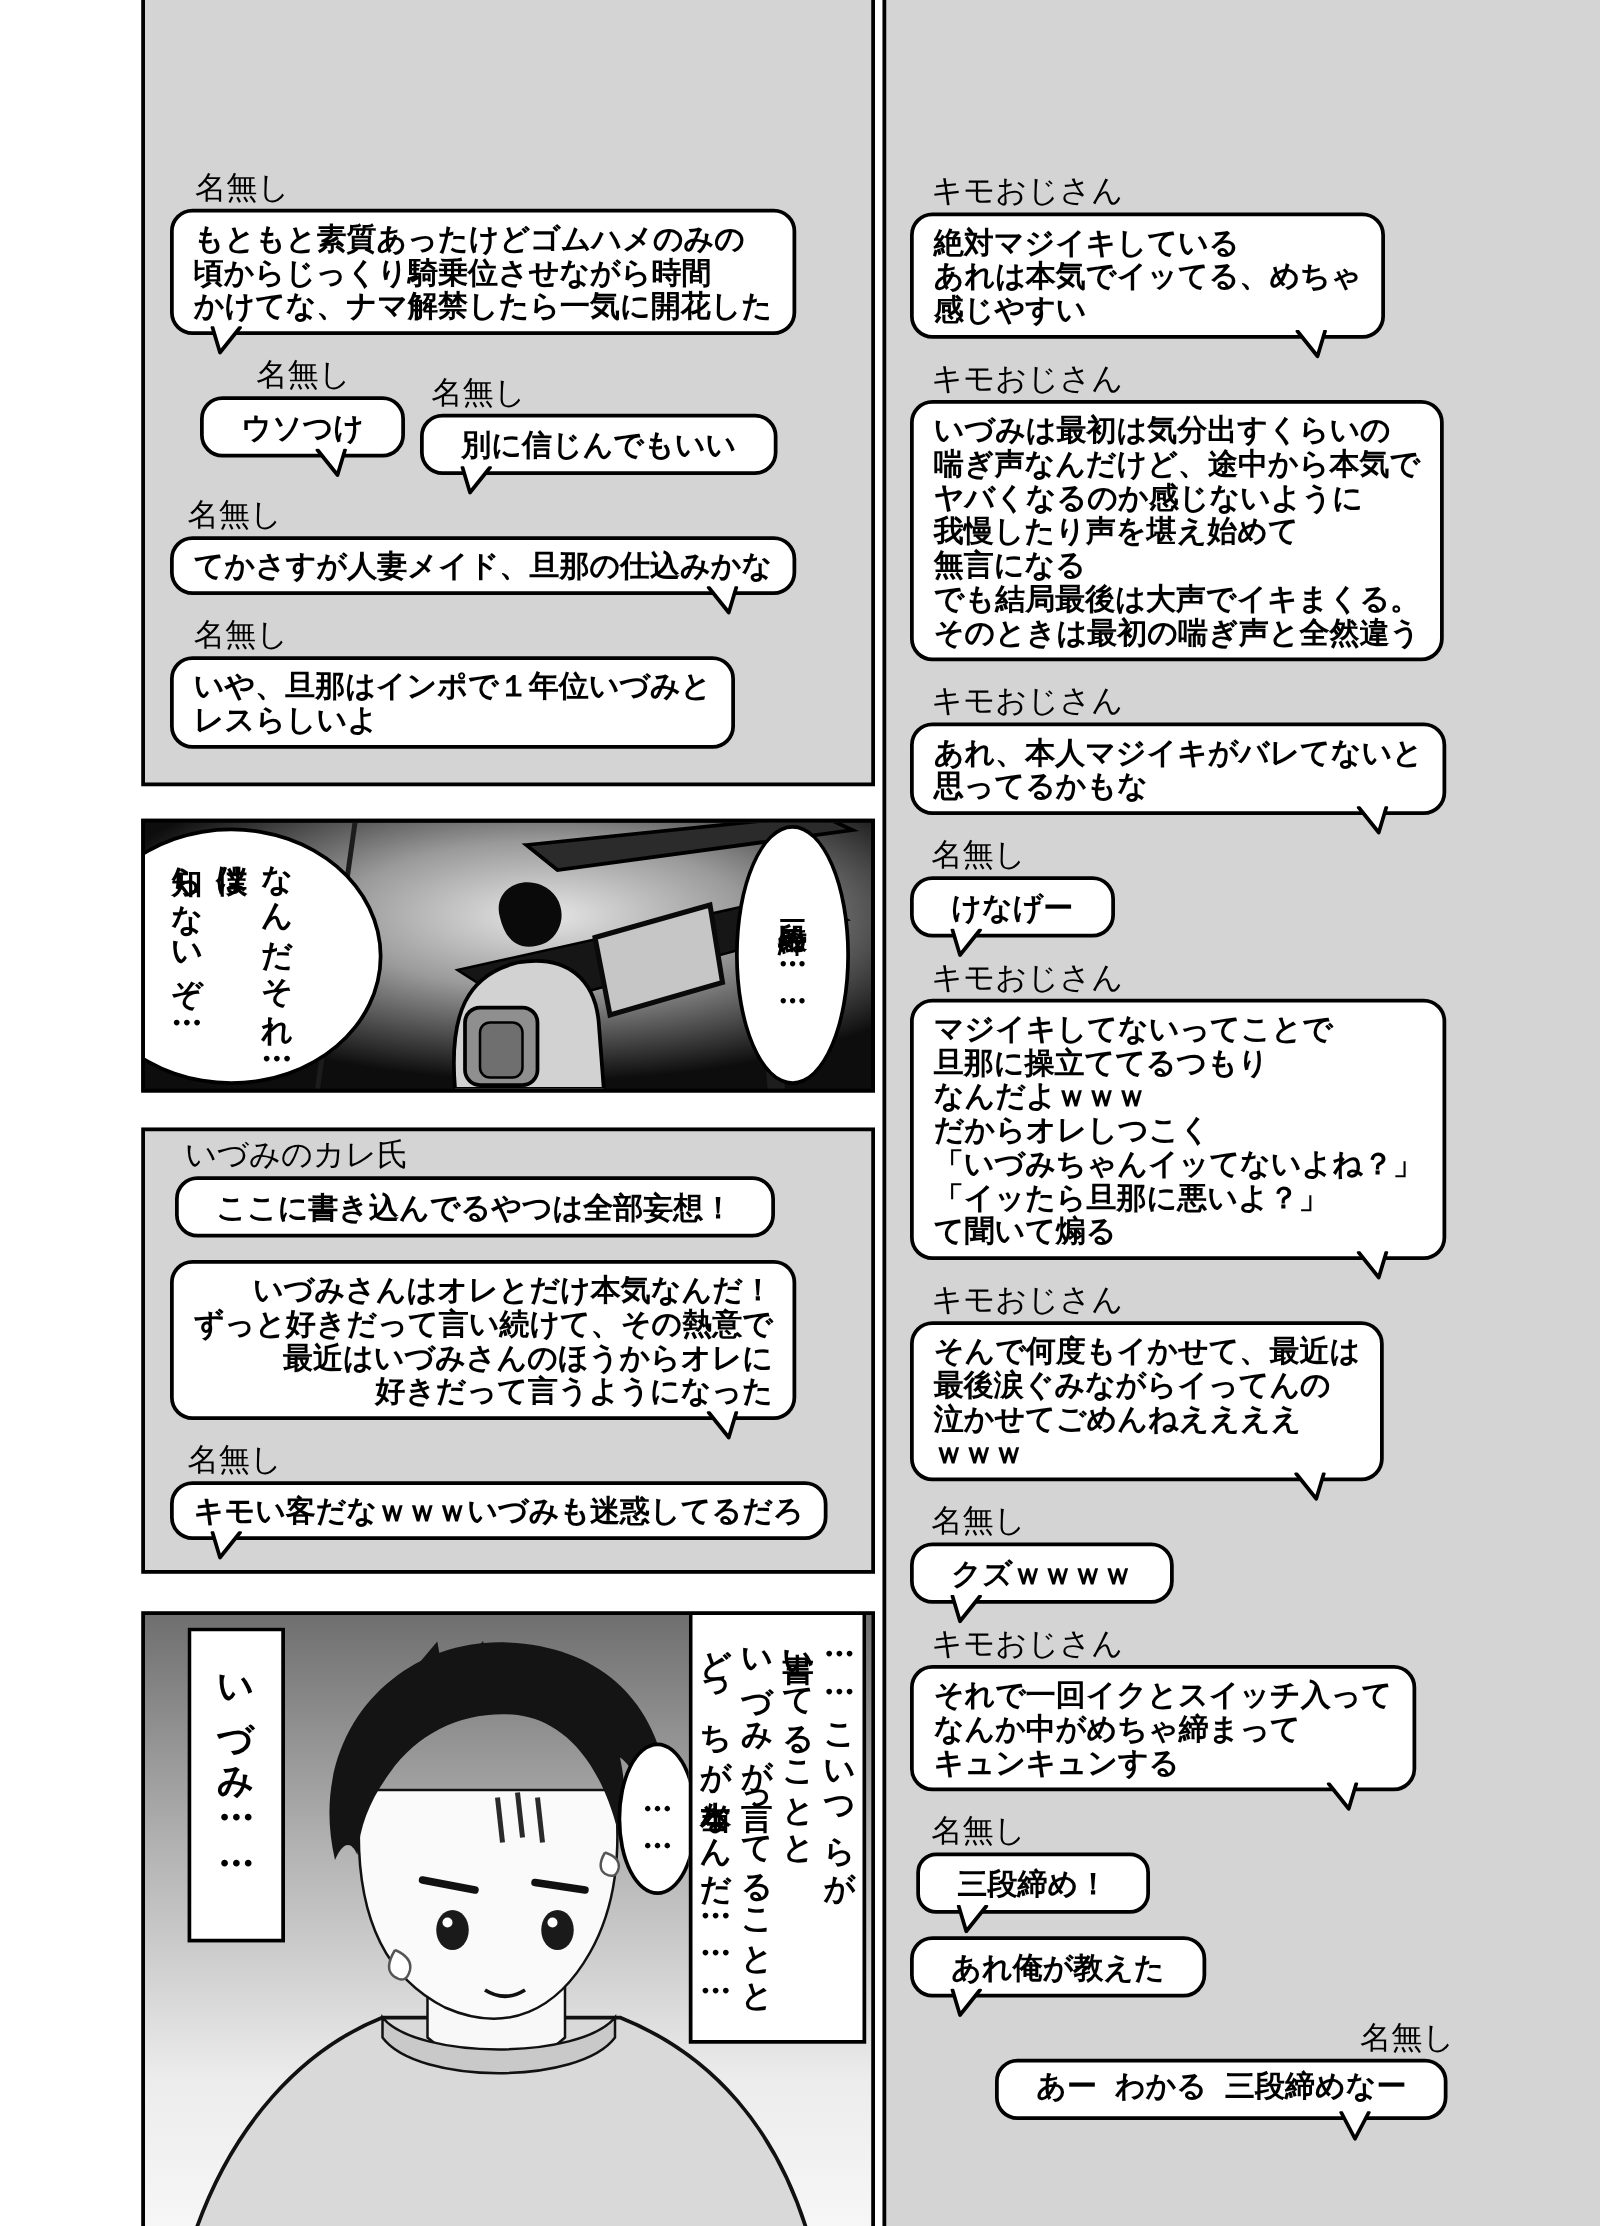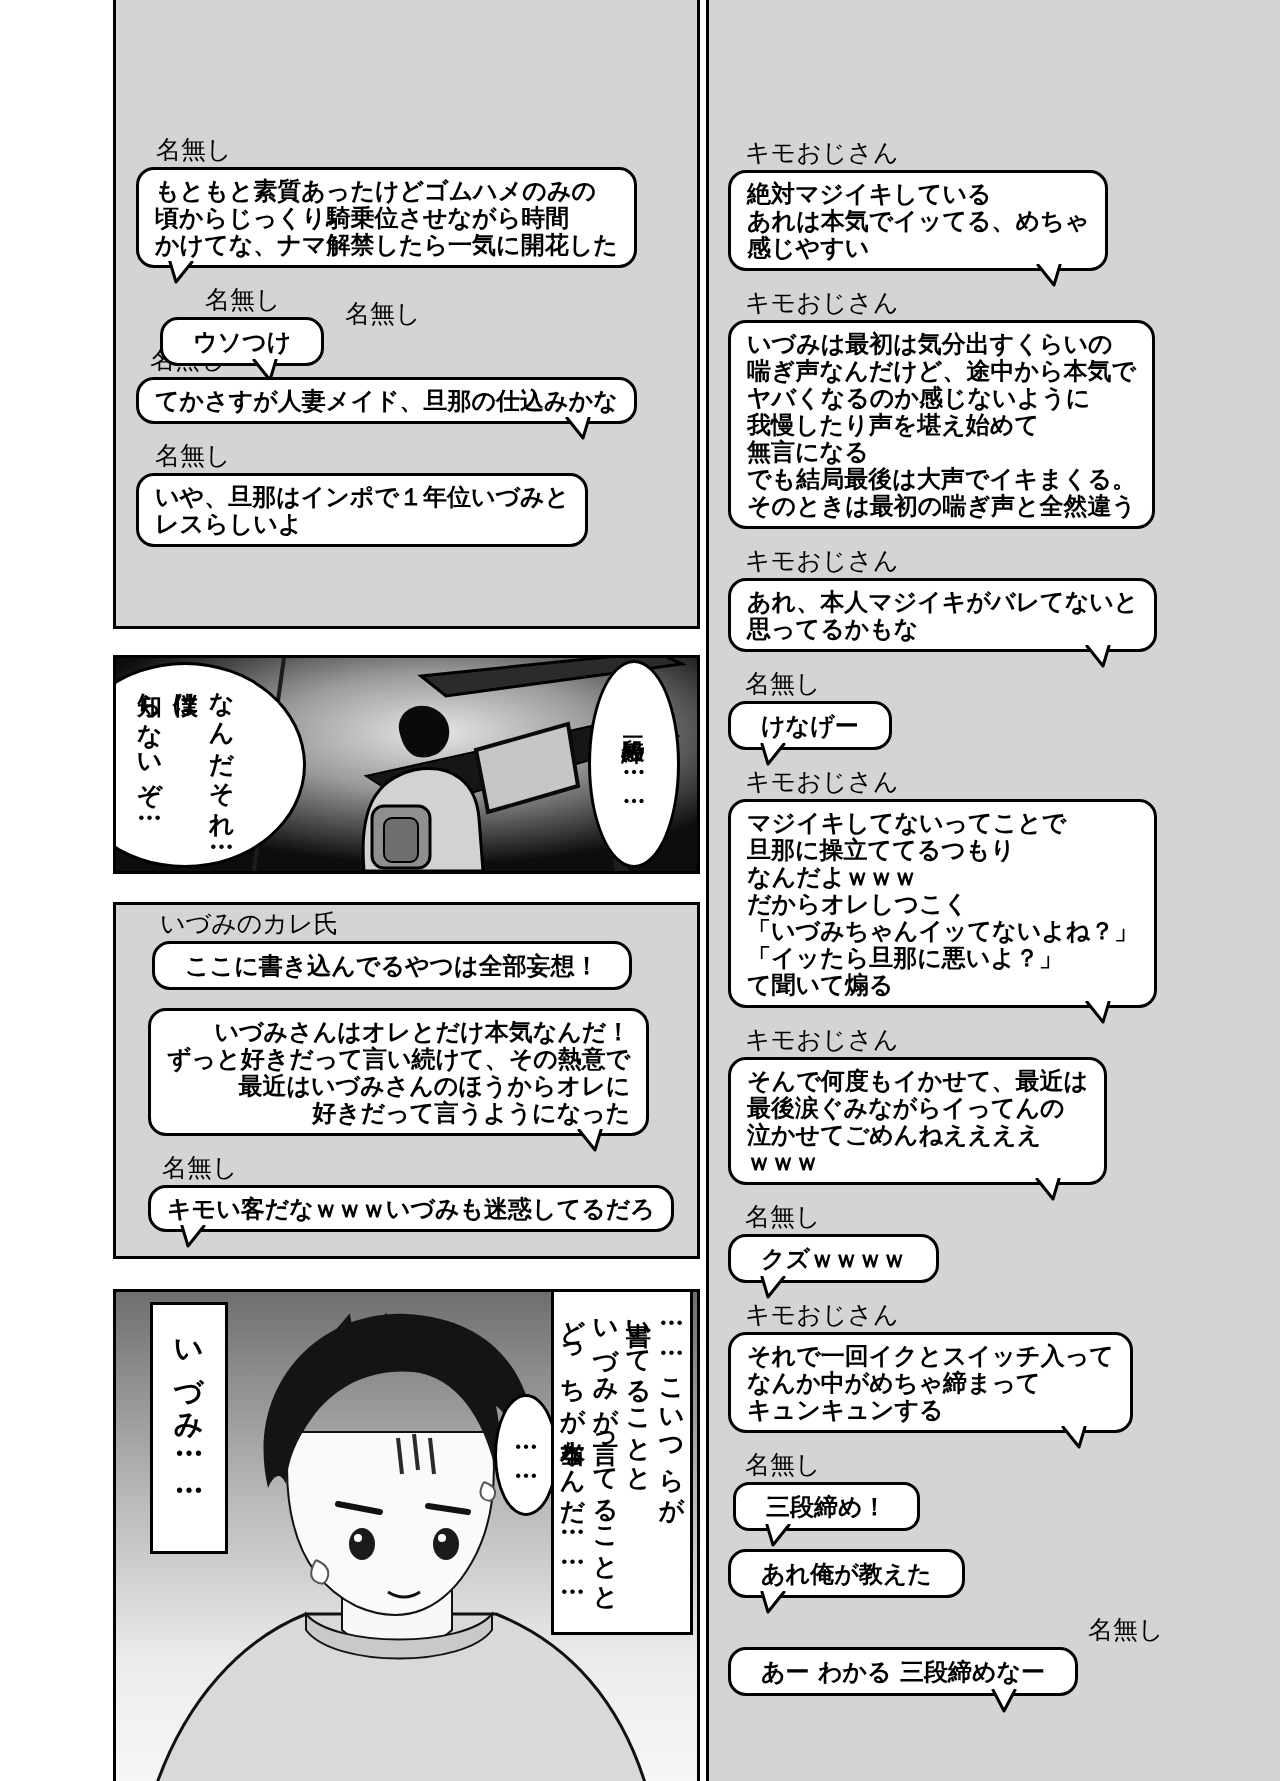--- a/index.html
+++ b/index.html
@@ -3,21 +3,21 @@
 <meta charset="utf-8">
 <style>
   html,body{margin:0;padding:0;}
   body{
     position:relative;width:1280px;height:1781px;background:#ffffff;overflow:hidden;
     font-family:"DejaVu Serif","Liberation Serif",serif;color:#000;
   }
   .panel{position:absolute;background:#d4d4d4;border:3px solid #000;box-sizing:border-box;overflow:hidden;}
   #panel-l1{left:113px;top:-4px;width:587px;height:633px;padding:137px 0 0 20px;}
   #panel-l2{left:113px;top:655px;width:587px;height:219px;background:#0a0a0a;}
-  #panel-l3{left:113px;top:902px;width:587px;height:357px;padding:5px 0 0 32px;}
+  #panel-l3{left:113px;top:902px;width:587px;height:357px;padding:5px 0 0 20px;}
   #panel-l4{left:113px;top:1289px;width:587px;height:500px;}
   #panel-r{left:706px;top:-4px;width:577px;height:1790px;border-right:none;padding:140px 0 0 19px;}
 
   .post{margin-bottom:18px;}
   .plabel{font-size:25px;line-height:28px;margin-bottom:3px;width:fit-content;font-weight:400;}
   .bubble{
     position:relative;background:#ffffff;border:3px solid #000;border-radius:18px;
     padding:7px 16px;width:fit-content;max-width:520px;
     font-size:24px;line-height:27px;font-weight:600;white-space:pre-line;z-index:1;
   }
@@ -64,20 +64,23 @@
         </svg></div>
     </div>
     <div class="post">
       <div class="plabel" style="margin-left: 69px;">名無し</div>
       <div class="bubble padw" style="margin-left: 24px;"><div class="btext">ウソつけ</div><svg class="tail r" width="30" height="24" viewBox="0 0 30 24">
           <path d="M3,1 L19,21 L25,1" fill="#ffffff" stroke="#000000" stroke-width="3" stroke-linejoin="round" stroke-linecap="round"></path>
         </svg></div>
     </div>
     <div class="post" style="margin-top: -84px;">
       <div class="plabel" style="margin-left: 209px;">名無し</div>
+      <div class="bubble padw" style="margin-left: 200px;"><div class="btext">別に信じんでもいい</div><svg class="tail l" width="30" height="24" viewBox="0 0 30 24">
+          <path d="M5,1 L11,21 L27,1" fill="#ffffff" stroke="#000000" stroke-width="3" stroke-linejoin="round" stroke-linecap="round"></path>
+        </svg></div>
     </div>
     <div class="post">
       <div class="plabel" style="margin-left: 14px;">名無し</div>
       <div class="bubble" style="margin-left: 0px;"><div class="btext">てかさすが人妻メイド、旦那の仕込みかな</div><svg class="tail r" width="30" height="24" viewBox="0 0 30 24">
           <path d="M3,1 L19,21 L25,1" fill="#ffffff" stroke="#000000" stroke-width="3" stroke-linejoin="round" stroke-linecap="round"></path>
         </svg></div>
     </div>
     <div class="post">
       <div class="plabel" style="margin-left: 19px;">名無し</div>
       <div class="bubble" style="margin-left: 0px;"><div class="btext">いや、旦那はインポで１年位いづみと
@@ -253,17 +256,17 @@
           <path d="M5,1 L11,21 L27,1" fill="#ffffff" stroke="#000000" stroke-width="3" stroke-linejoin="round" stroke-linecap="round"></path>
         </svg></div>
     </div>
     <div class="post">
       <div class="bubble padw" style="margin-left: 0px;"><div class="btext">あれ俺が教えた</div><svg class="tail l" width="30" height="24" viewBox="0 0 30 24">
           <path d="M5,1 L11,21 L27,1" fill="#ffffff" stroke="#000000" stroke-width="3" stroke-linejoin="round" stroke-linecap="round"></path>
         </svg></div>
     </div>
     <div class="post">
       <div class="plabel" style="margin-left: 360px;">名無し</div>
-      <div class="bubble padw" style=""><div class="btext">あー わかる 三段締めなー</div><svg class="tail d" width="30" height="24" viewBox="0 0 30 24">
+      <div class="bubble padw" style="margin-left: 68px; font-family: Liberation Mono, monospace;"><div class="btext">あー わかる 三段締めなー</div><svg class="tail d" width="30" height="24" viewBox="0 0 30 24">
           <path d="M4,1 L15,22 L26,1" fill="#ffffff" stroke="#000000" stroke-width="3" stroke-linejoin="round" stroke-linecap="round"></path>
         </svg></div>
     </div>
   </div>
 
 </body></html>

